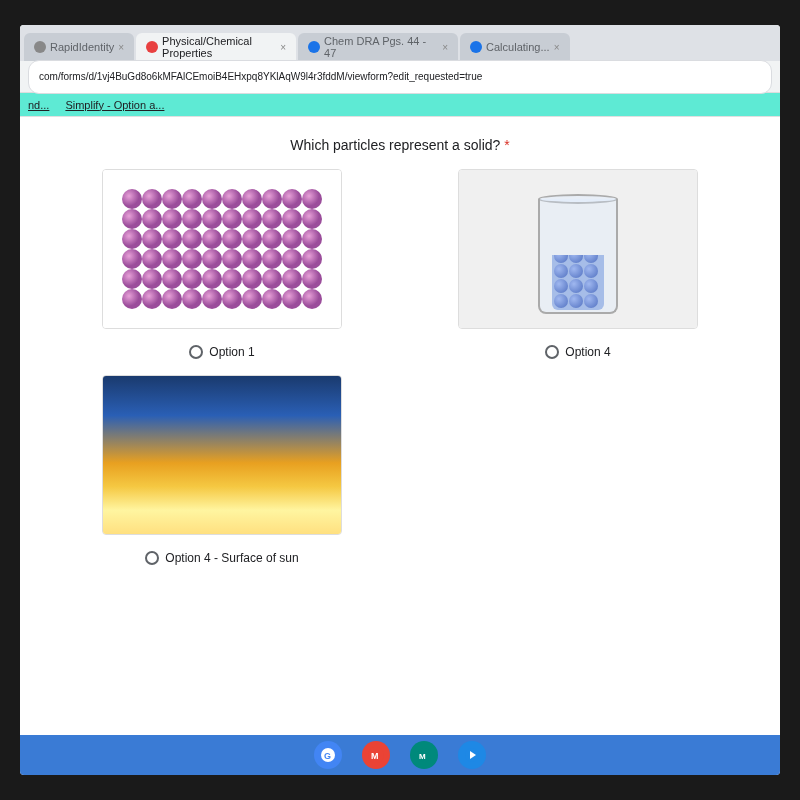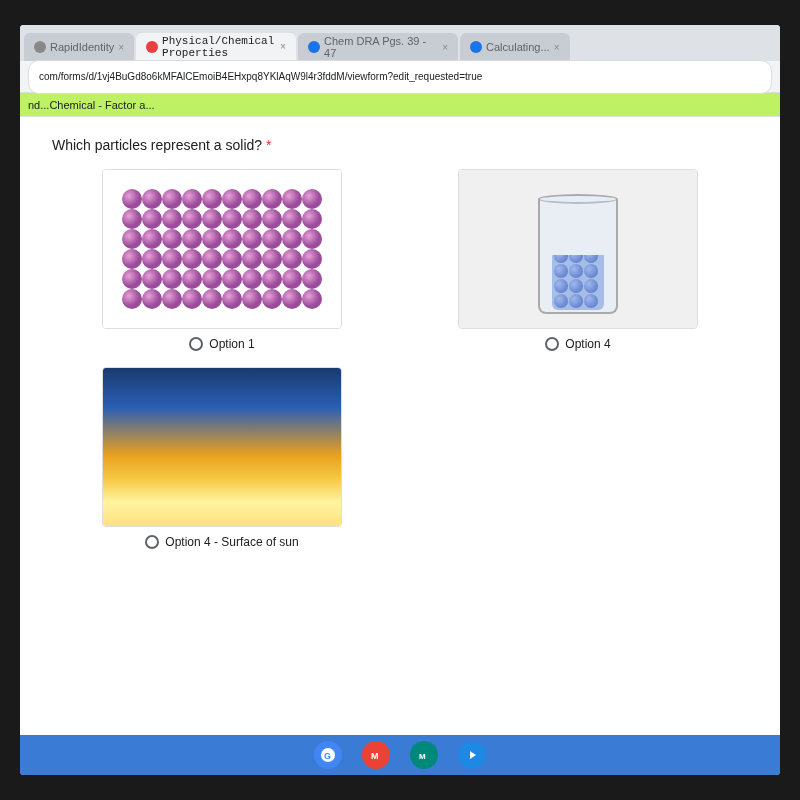--- a/index.html
+++ b/index.html
@@ -59,21 +59,20 @@
       background: #c8cdd4;
       max-width: 160px;
       min-width: 80px;
       gap: 4px;
       cursor: pointer;
     }
 
     .tab.active {
       background: #f1f3f4;
       color: #202124;
-      font-family: Liberation Mono, monospace;
     }
 
     .tab-close {
       margin-left: auto;
       font-size: 10px;
       color: #888;
     }
 
     .tab-favicon {
       width: 12px;
@@ -99,37 +98,39 @@
       border-radius: 11px;
       display: flex;
       align-items: center;
       padding: 16px 10px;
       font-size: 10px;
       color: #202124;
       border: 1px solid #dadce0;
     }
 
     .bookmarks-bar {
-      background: #bef264;
+      background: #5eead4;
       height: 24px;
       display: flex;
       align-items: center;
       padding: 0 8px;
-      gap: 0;
+      gap: 16px;
       border-bottom: 1px solid #e0e0e0;
       font-size: 11px;
       color: #202124;
+      text-decoration: underline;
     }
 
     
     .page-content {
       flex: 1;
       background: white;
       overflow-y: auto;
       padding: 20px 32px;
+      text-align: center;
     }
 
     .question-title {
       font-size: 14px;
       color: #202124;
       margin-bottom: 16px;
       font-weight: 400;
     }
 
     .question-title .required {
@@ -139,21 +140,21 @@
     .options-grid {
       display: grid;
       grid-template-columns: 1fr 1fr;
       gap: 16px;
     }
 
     .option-cell {
       display: flex;
       flex-direction: column;
       align-items: center;
-      gap: 8px;
+      gap: 16px;
     }
 
     .option-image {
       width: 240px;
       height: 160px;
       border: 1px solid #ddd;
       border-radius: 4px;
       overflow: hidden;
       position: relative;
     }
@@ -317,39 +318,39 @@
           <span>RapidIdentity</span>
           <span class="tab-close">×</span>
         </div>
         <div class="tab active">
           <div class="tab-favicon" style="background:#e84040;"></div>
           <span>Physical/Chemical Properties</span>
           <span class="tab-close">×</span>
         </div>
         <div class="tab">
           <div class="tab-favicon" style="background:#1a73e8;"></div>
-          <span>Chem DRA Pgs. 39 - 47</span>
+          <span>Chem DRA Pgs. 44 - 47</span>
           <span class="tab-close">×</span>
         </div>
         <div class="tab">
           <div class="tab-favicon" style="background:#1a73e8;"></div>
           <span>Calculating...</span>
           <span class="tab-close">×</span>
         </div>
       </div>
 
       <div class="address-bar-row">
         <div class="address-bar">
           <span>com/forms/d/1vj4BuGd8o6kMFAlCEmoiB4EHxpq8YKlAqW9l4r3fddM/viewform?edit_requested=true</span>
         </div>
       </div>
 
       <div class="bookmarks-bar">
         <span>nd...</span>
-        <span>Chemical - Factor a...</span>
+        <span>Simplify - Option a...</span>
       </div>
     </div>
 
     <div class="page-content">
       <p class="question-title">
         <span>Which particles represent a solid?</span>
         <span class="required"> *</span>
       </p>
 
       <div class="options-grid">

